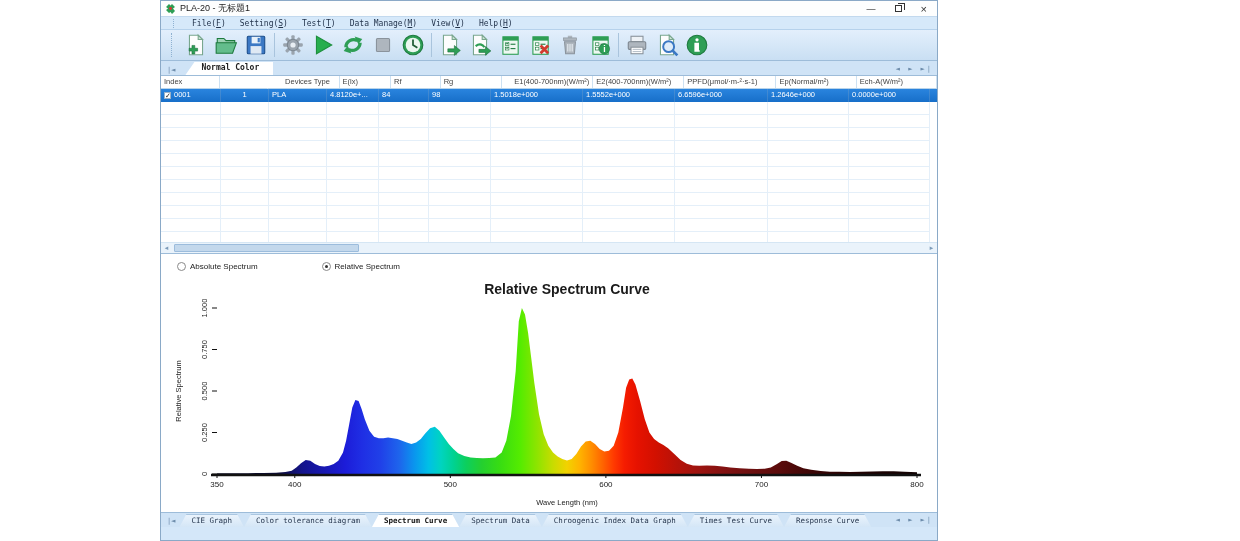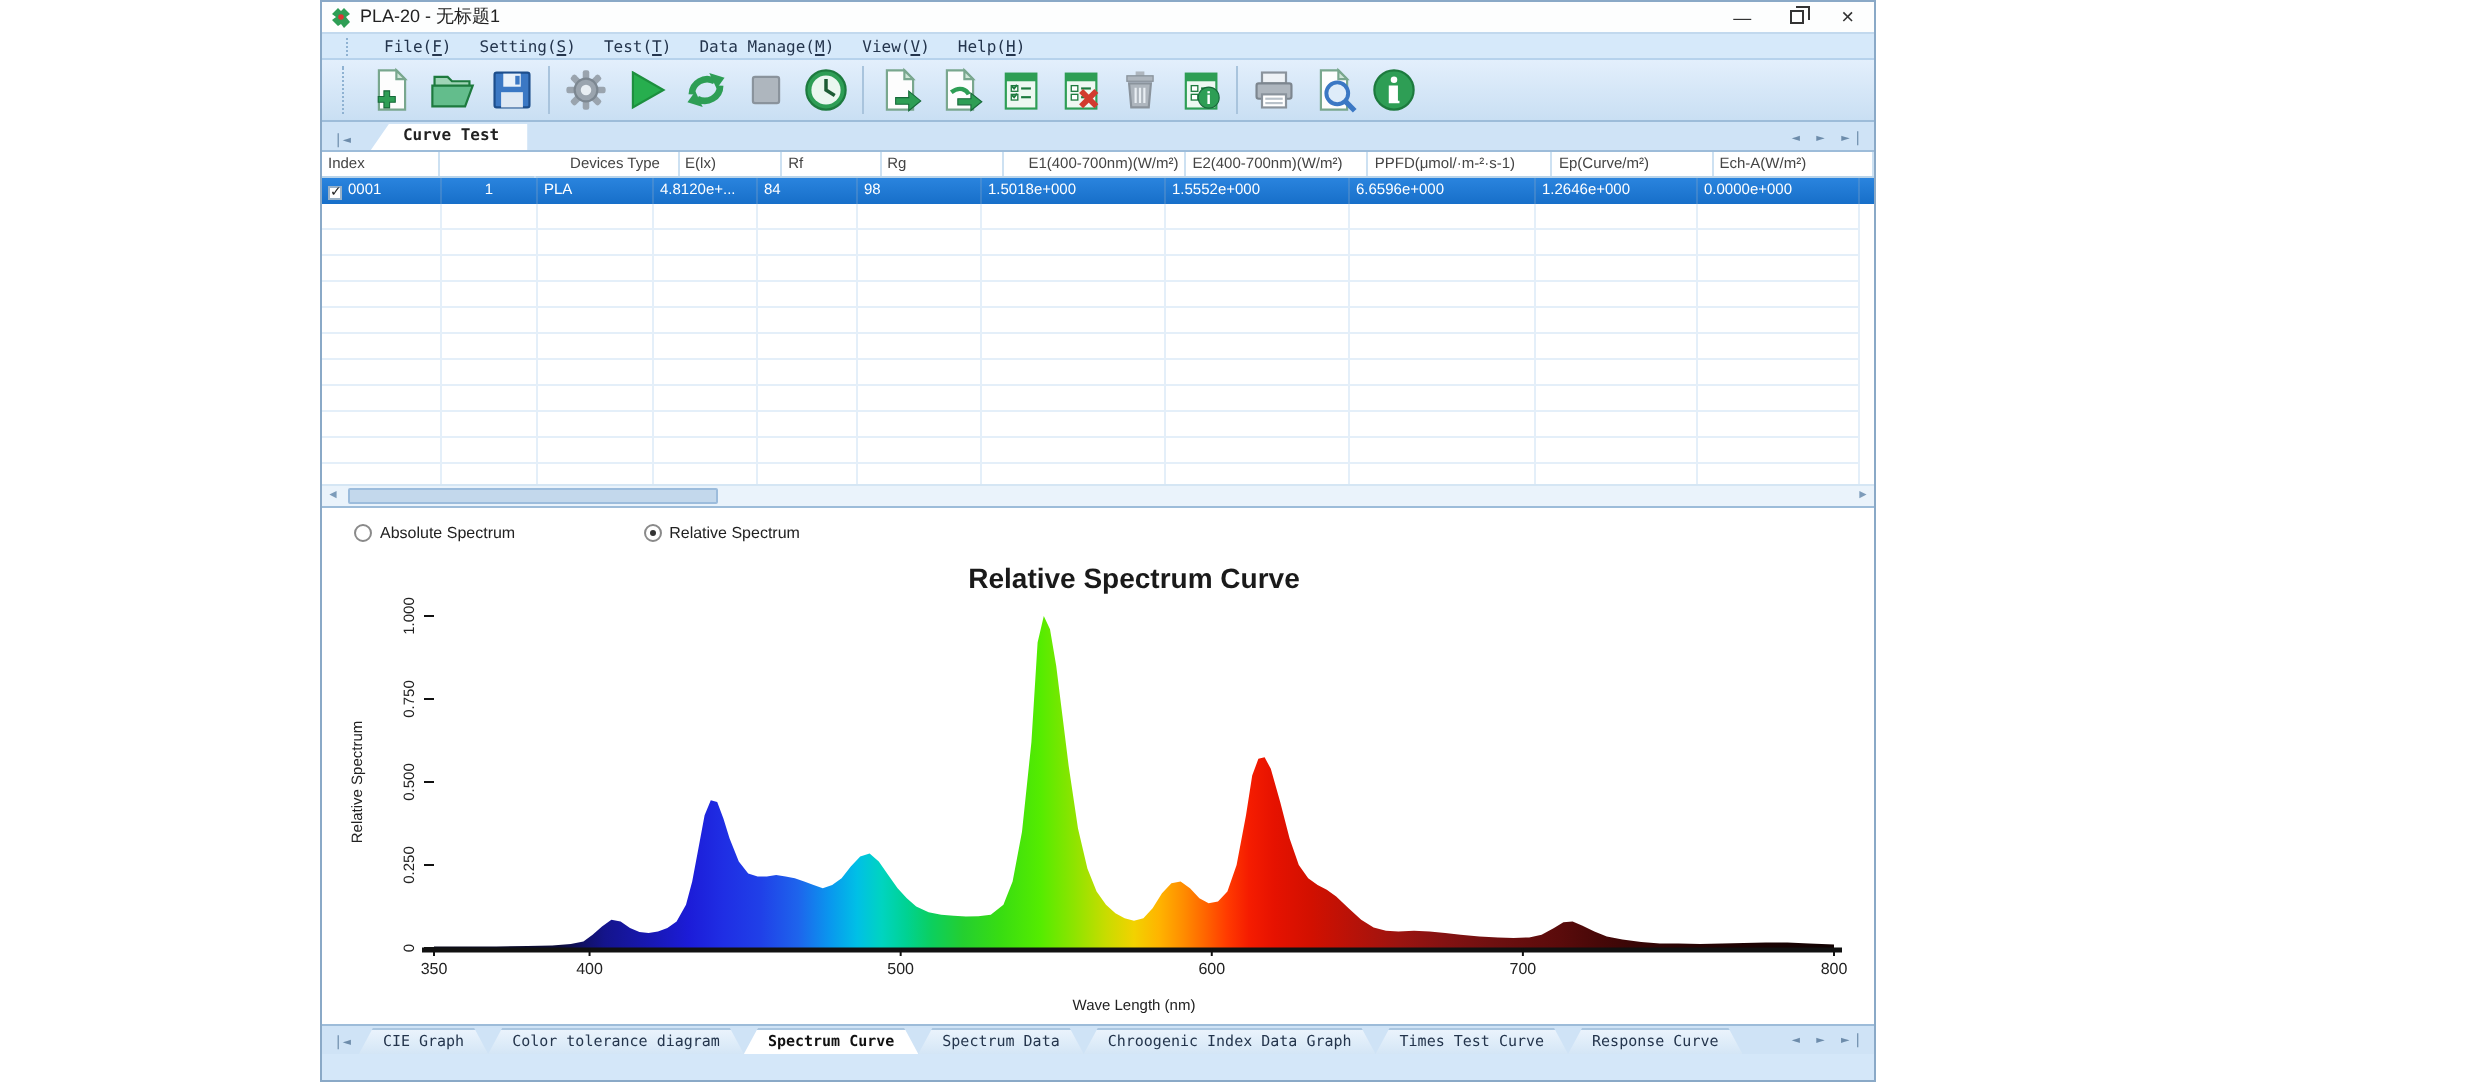--- a/index.html
+++ b/index.html
@@ -264,41 +264,41 @@
           <circle cx="11" cy="11" r="9" fill="#2e9e55" stroke="#1d7a3e"></circle>
           <circle cx="11" cy="6.3" r="1.5" fill="#fff"></circle>
           <path d="M9.2 9.5h3v7h-3z M9 16.5h4.5" stroke="#fff" stroke-width="1.2" fill="#fff"></path>
         </svg>
       </span>
     </div>
 
   <div class="docstrip">
     <span class="docnav">|◄</span>
     <div class="doc-tab">
-      <span>Curve Test</span>
+      <span>Normal Color</span>
     </div>
     <div class="docnav-right">
       <span>◄</span>
       <span>►</span>
       <span>►|</span>
     </div>
   </div>
 
   <div class="tablewrap">
     <div class="thead" id="thead">
         <span class="hc" style="width: 60px;">Index</span>
         <span class="hc" style="width: 48px; margin-top: 12px;">Device...</span>
         <span class="hc" style="width: 58px; margin-left: 14px;">Devices Type</span>
         <span class="hc" style="width: 52px;">E(lx)</span>
         <span class="hc" style="width: 50px;">Rf</span>
         <span class="hc" style="width: 62px;">Rg</span>
         <span class="hc" style="width: 92px; text-align: right;">E1(400-700nm)(W/m²)</span>
         <span class="hc" style="width: 92px;">E2(400-700nm)(W/m²)</span>
         <span class="hc" style="width: 93px;">PPFD(μmol/·m-²·s-1)</span>
-        <span class="hc" style="width: 81px;">Ep(Curve/m²)</span>
+        <span class="hc" style="width: 81px;">Ep(Normal/m²)</span>
         <span class="hc" style="width: 81px;">Ech-A(W/m²)</span>
       </div>
     <div id="tbody">
         <div class="trow selected">
           <span class="tc" style="width: 60px;"><span class="cbx">✓</span>0001</span>
           <span class="tc" style="width: 48px; text-align: center;">1</span>
           <span class="tc" style="width: 58px;">PLA</span>
           <span class="tc" style="width: 52px;">4.8120e+...</span>
           <span class="tc" style="width: 50px;">84</span>
           <span class="tc" style="width: 62px;">98</span>

